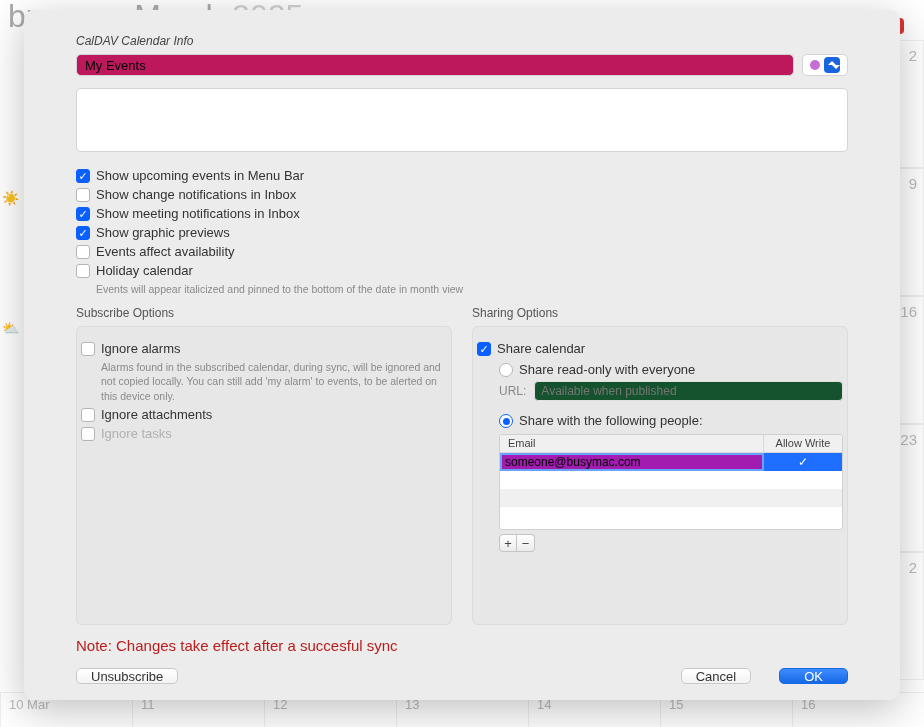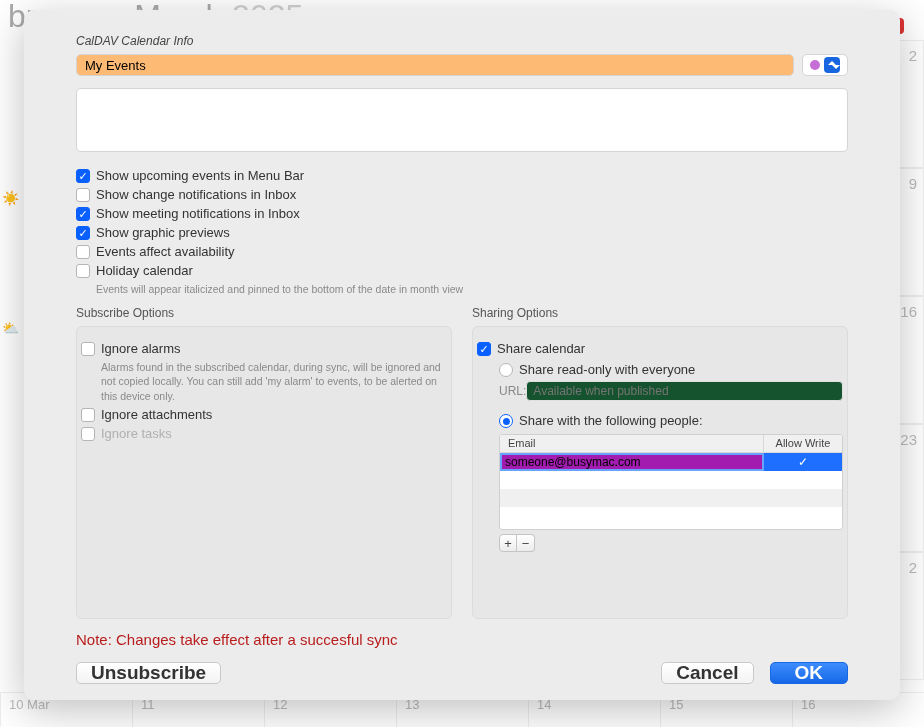--- a/index.html
+++ b/index.html
@@ -27,21 +27,21 @@
     background: #ececec; border-radius: 10px;
     box-shadow: 0 10px 40px rgba(0,0,0,0.25);
     padding: 16px 22px 16px 22px;
     display:flex; flex-direction:column;
     font-size:13px; color:#333;
   }
   .sheet-title { font-size:12px; color:#444; margin: 8px 0 6px 30px; font-style: italic;}
   .namerow { display:flex; gap:8px; margin: 0 30px 12px 30px; }
   .name-input {
     flex:1; height:22px; border:1px solid #d4d4d4; border-radius:5px;
-    background:#fdba74; padding:0 8px; font-size:13px; outline:none;
+    background:#be185d; padding:0 8px; font-size:13px; outline:none;
   }
   .colorsel {
     width:46px; height:22px; border:1px solid #d4d4d4; border-radius:5px;
     background:#fff; display:flex; align-items:center; justify-content:center; gap:4px;
   }
   .color-dot { width:10px;height:10px;border-radius:50%;background:#c56fd6;}
   .color-arrow { width:16px;height:16px;background:#1865e0;border-radius:4px;display:flex;align-items:center;justify-content:center;}
   .color-arrow::after{content:"";border-left:4px solid transparent;border-right:4px solid transparent;border-top:4px solid #fff;position:relative;top:2px;}
   .color-arrow::before{content:"";border-left:4px solid transparent;border-right:4px solid transparent;border-bottom:4px solid #fff;position:relative;top:-2px;left:4px;}
   .color-arrow{flex-direction:row;}
@@ -66,21 +66,21 @@
   .radio.on::after{content:"";width:7px;height:7px;border-radius:50%;background:#0a60ff;}
   .hint { font-size:10.5px; color:#8a8a8a; margin-left:20px; line-height:1.35;}
   .two-col { display:flex; gap:20px; margin: 10px 30px 0 30px; flex:1; min-height:0;}
   .col { flex:1; display:flex; flex-direction:column; min-height:0;}
   .col-label { font-size:12px; color:#555; margin-bottom:6px;}
   .inset-box {
     flex:1; background:#e7e7e7; border:1px solid #dcdcdc; border-radius:6px;
     padding:10px 4px; position:relative; overflow:auto;
   }
   .disabled { color:#b0b0b0; }
-  .sub-url-row{display:flex;align-items:center;margin:4px 0 12px 22px;}
+  .sub-url-row{display:flex;align-items:center;gap:8px;margin:4px 0 12px 22px;}
   .url-label{font-size:12px;color:#888;}
   .url-field{flex:1;height:20px;border:1px solid #e0e0e0;border-radius:4px;background:#14532d;padding:0 6px;font-size:12px;color:#9a9a9a;}
   .share-indent{margin-left:0;}
   .share-sub{margin-left:22px;margin-top:6px;}
   .share-table{
     margin-top:6px; border:1px solid #d0d0d0;background:#fff;border-radius:3px;
     display:flex;flex-direction:column;height:96px;overflow:hidden;
   }
   .share-thead{display:flex;background:#f0f0f0;height:18px;font-size:11px;color:#444;border-bottom:1px solid #d8d8d8;}
   .th-email{flex:1;padding:2px 8px;border-right:1px solid #d8d8d8;}
@@ -98,25 +98,25 @@
   .pm-row{margin-top:4px;display:flex;gap:0;}
   .pm-btn{
     width:18px;height:18px;border:1px solid #c4c4c4;background:linear-gradient(#fff,#ececec);
     font-size:13px;line-height:1;display:flex;align-items:center;justify-content:center;color:#444;
   }
   .pm-btn:first-child{border-radius:4px 0 0 4px;}
   .pm-btn:last-child{border-radius:0 4px 4px 0;border-left:none;}
   .note-row{margin:12px 30px 0 30px;font-size:15px;color:#b91c1c;}
   .bottom-row{display:flex;align-items:center;justify-content:space-between;margin:14px 30px 0 30px;}
   .btn{
-    height:22px;padding:0 14px;font-size:19px;border:1px solid #c9c9c9;border-radius:5px;
-    background:linear-gradient(#fff,#f3f3f3);display:flex;align-items:center;justify-content:center;font-weight:bold;
+    height:16px;padding:0 14px;font-size:13px;border:1px solid #c9c9c9;border-radius:5px;
+    background:linear-gradient(#fff,#f3f3f3);display:flex;align-items:center;justify-content:center;
   }
   .btn.primary{background:linear-gradient(#3e8cff,#1668e6);color:#fff;border:1px solid #1668e6;padding:0 24px;}
-  .btn-group{display:flex;gap:16px;align-items:center;}
+  .btn-group{display:flex;gap:28px;align-items:center;}
 </style>
 </head>
 <body>
 
 <div class="bg-cal">
   <div class="bg-title">
     <span>bruary – March</span> <span class="y">2025</span>
   </div>
   <div class="bg-feb">Feb</div>
   <div class="bg-days">

